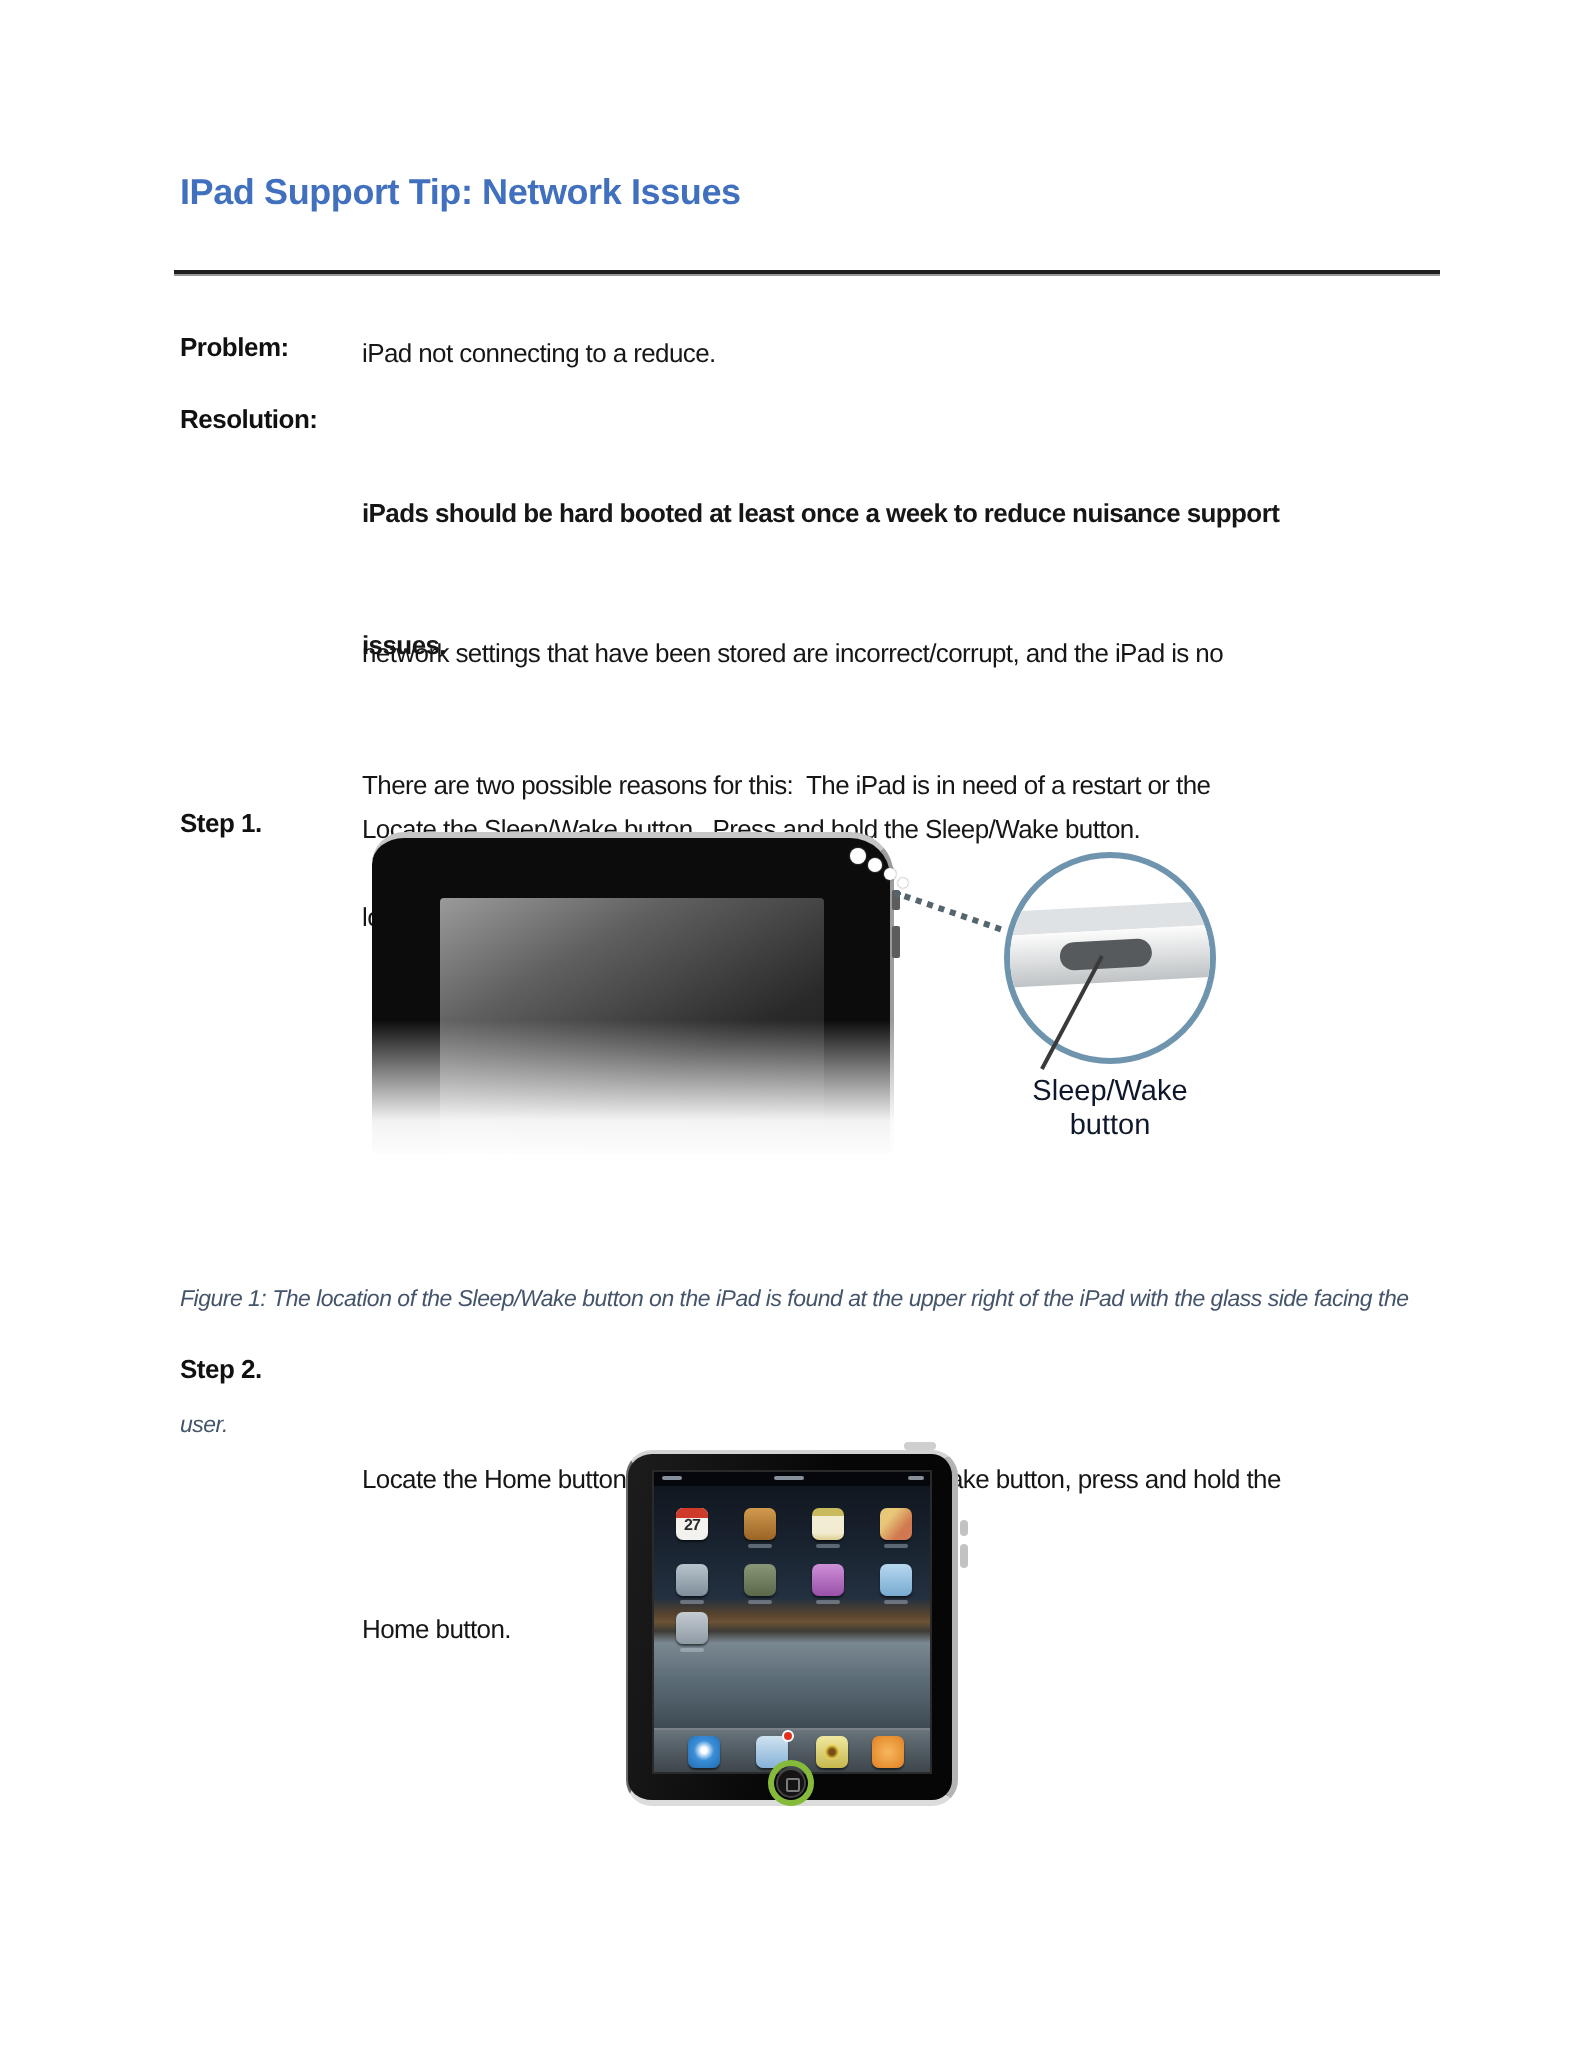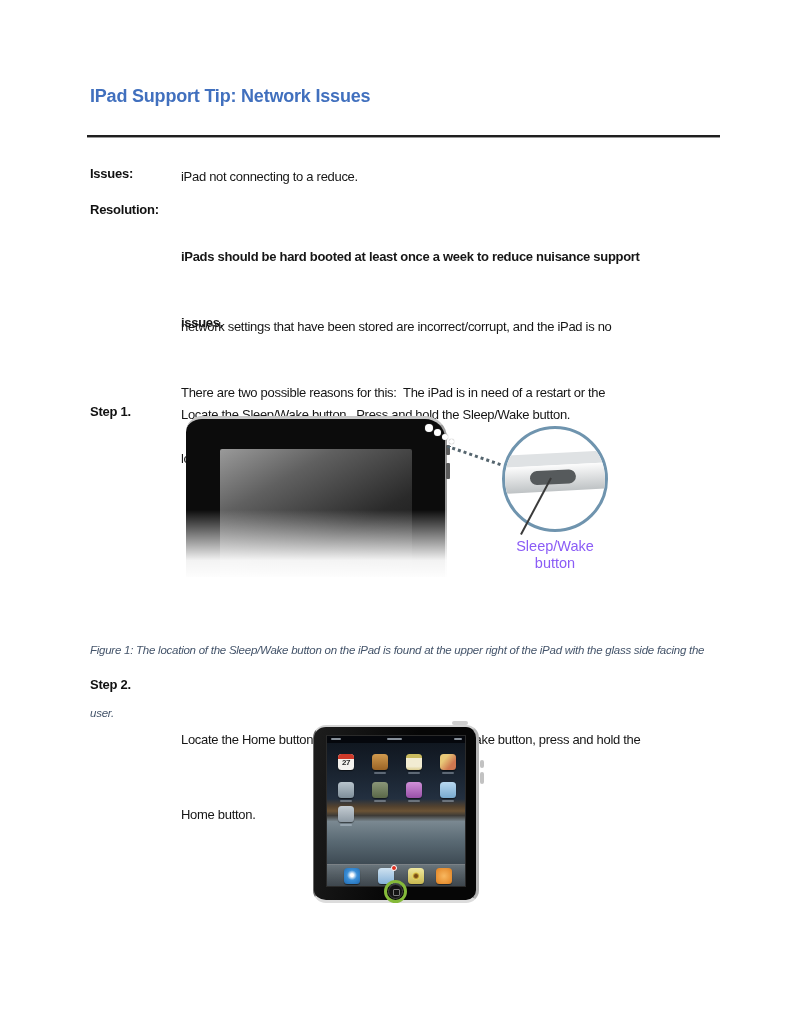--- a/index.html
+++ b/index.html
@@ -46,21 +46,21 @@
   .callout-circle{position:absolute;left:317px;top:14px;width:106px;height:106px;box-sizing:border-box;
                   border:3px solid #6f94ae;border-radius:50%;background:#fff;overflow:hidden;}
   .chamfer{position:absolute;left:-12px;top:24px;width:130px;height:12px;background:#dfe2e4;
            transform:rotate(-3deg);}
   .edge-band{position:absolute;left:-12px;top:36px;width:130px;height:26px;
              background:linear-gradient(to bottom,#fcfcfc,#bfc3c5);transform:rotate(-3deg);}
   .pill{position:absolute;left:37px;top:5px;width:46px;height:14px;background:#565a5c;border-radius:8px;}
   .pointer-line{position:absolute;left:365px;top:66px;width:2px;height:64px;background:#3a3a3a;
                 transform:rotate(28deg);transform-origin:top center;}
   .callout-label{position:absolute;left:310px;top:126px;width:120px;text-align:center;
-                 font-size:14.5px;color:#8b5cf6;line-height:17px;}
+                 font-size:14.5px;color:#0f172a;line-height:17px;}
 
   
   .figure2{position:absolute;left:310px;top:720px;width:176px;height:192px;}
   .ipad2-body{position:absolute;left:3px;top:5px;width:166px;height:178px;box-sizing:border-box;
               background:linear-gradient(100deg,#1d1d1d,#060606 55%);border-radius:13px;
               border-top:2px solid #d4d4d4;border-right:3px solid #b4b4b4;
               border-bottom:3px solid #dcdcdc;border-left:1px solid #6a6a6a;}
   .sleep-nub{position:absolute;left:142px;top:1px;width:16px;height:4px;background:#cfcfcf;border-radius:2px;}
   .vol-nub{position:absolute;left:170px;width:4px;background:#c2c2c2;border-radius:2px;}
   .vn1{top:40px;height:8px;}
@@ -111,21 +111,21 @@
   .home-sq{position:absolute;left:4px;top:4px;width:5px;height:5px;border:1px solid #7a7a7a;border-radius:1px;}
 </style>
 </head>
 <body>
 
 <div class="page">
 
   <h1 class="title">IPad Support Tip: Network Issues</h1>
   <div class="rule"></div>
 
-  <div class="lbl problem-label">Issues:</div>
+  <div class="lbl problem-label">Problem:</div>
   <div class="txt problem-text">iPad not connecting to a reduce.</div>
 
   <div class="lbl resolution-label">Resolution:</div>
   <div class="txt bold resolution-bold">
     <div>iPads should be hard booted at least once a week to reduce nuisance support</div>
     <div>issues.</div>
   </div>
   <div class="txt resolution-body">
     <div>network settings that have been stored are incorrect/corrupt, and the iPad is no</div>
     <div>There are two possible reasons for this:  The iPad is in need of a restart or the</div>

